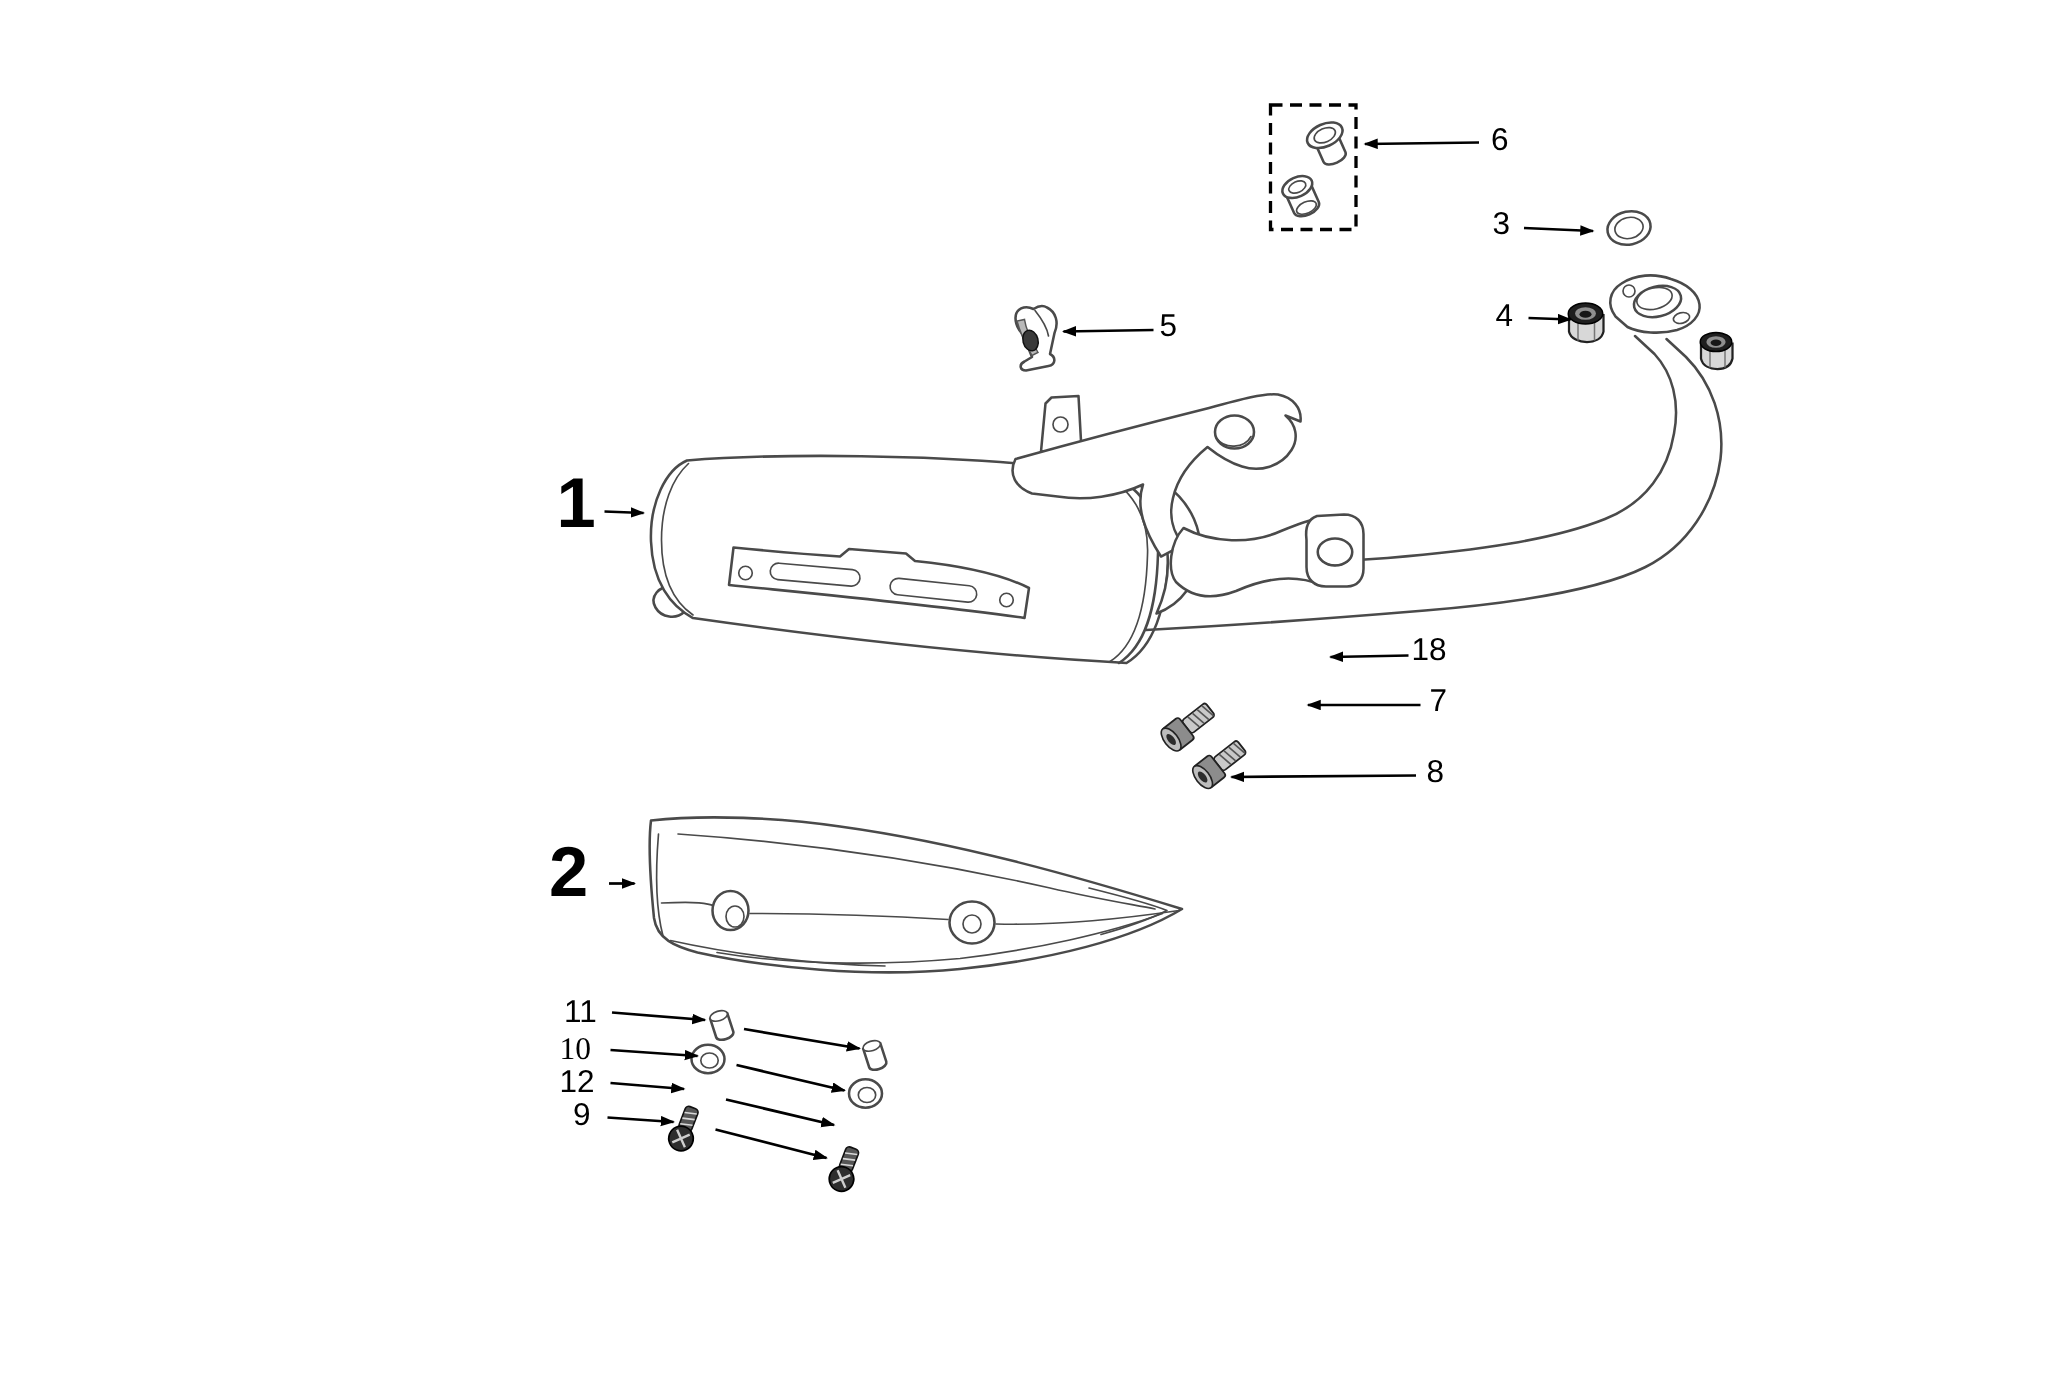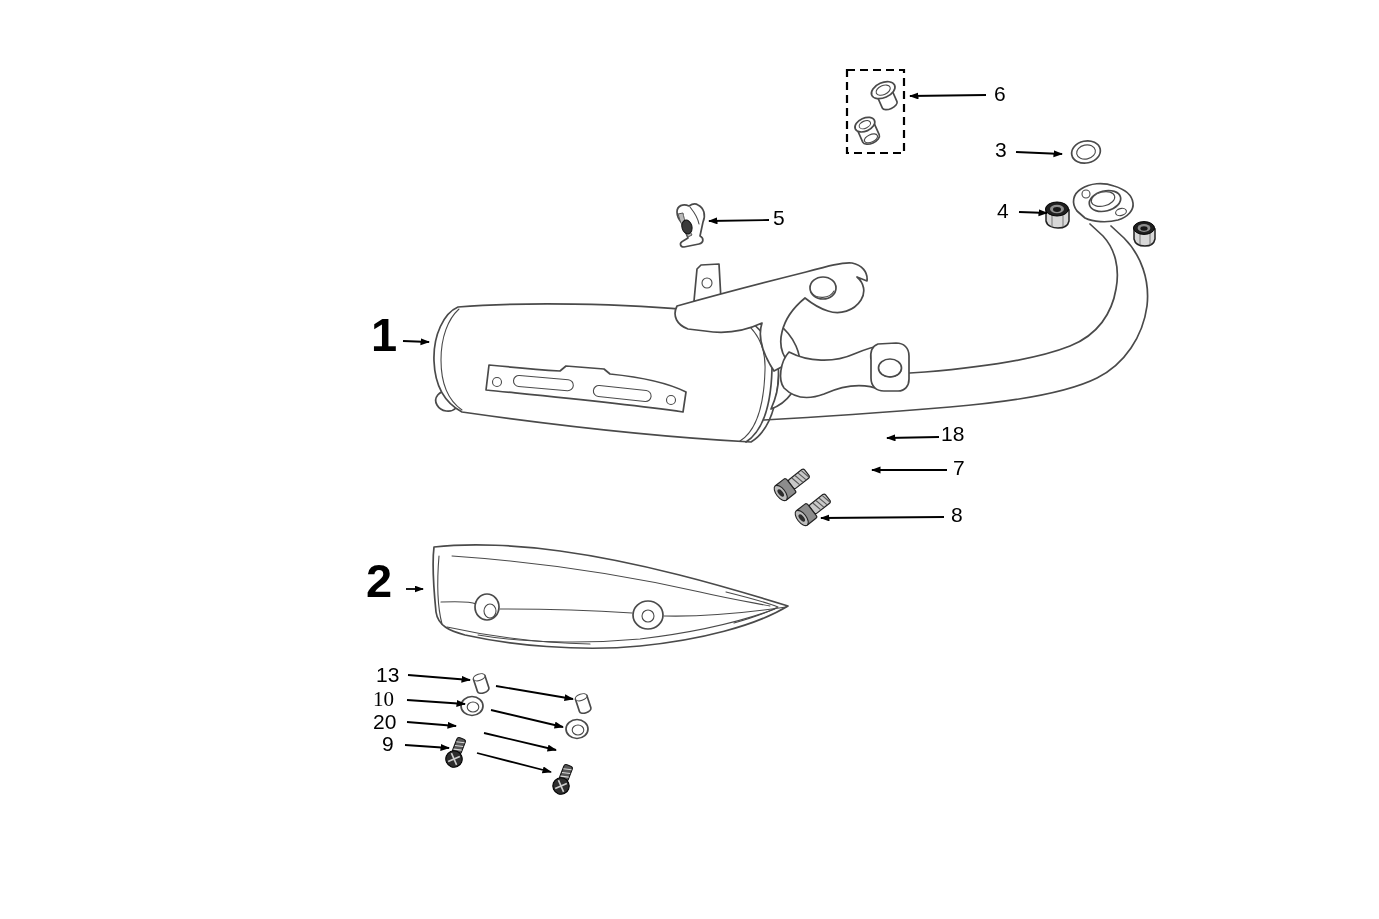--- a/index.html
+++ b/index.html
@@ -234,17 +234,17 @@
   <div class="callout big" style="left:371px;top:312px;">1</div>
   <div class="callout big" style="left:366px;top:558px;">2</div>
   <div class="callout" style="left:995px;top:139px;">3</div>
   <div class="callout" style="left:997px;top:200px;">4</div>
   <div class="callout" style="left:773px;top:207px;">5</div>
   <div class="callout" style="left:994px;top:83px;">6</div>
   <div class="callout" style="left:953px;top:457px;">7</div>
   <div class="callout" style="left:951px;top:504px;">8</div>
   <div class="callout" style="left:382px;top:733px;">9</div>
   <div class="callout" style="left:373px;top:688px;font-family:Liberation Serif, serif;">10</div>
-  <div class="callout" style="left:376px;top:664px;">13</div>
-  <div class="callout" style="left:373px;top:711px;">20</div>
+  <div class="callout" style="left:376px;top:664px;">11</div>
+  <div class="callout" style="left:373px;top:711px;">12</div>
   <div class="callout" style="left:941px;top:423px;">18</div>
 
 </div>
 
 </body></html>

